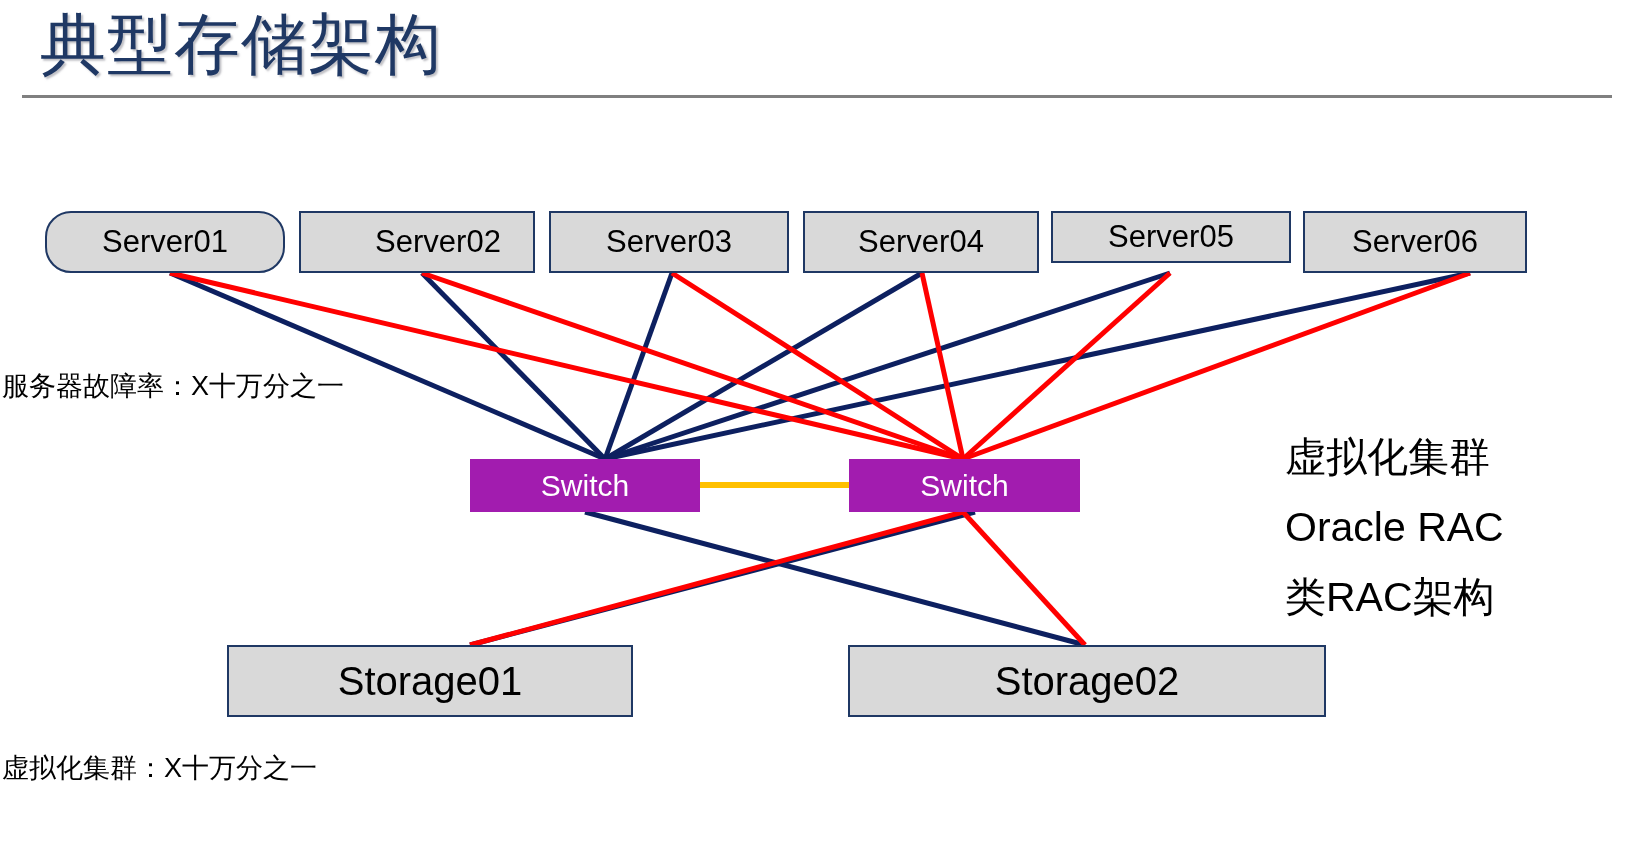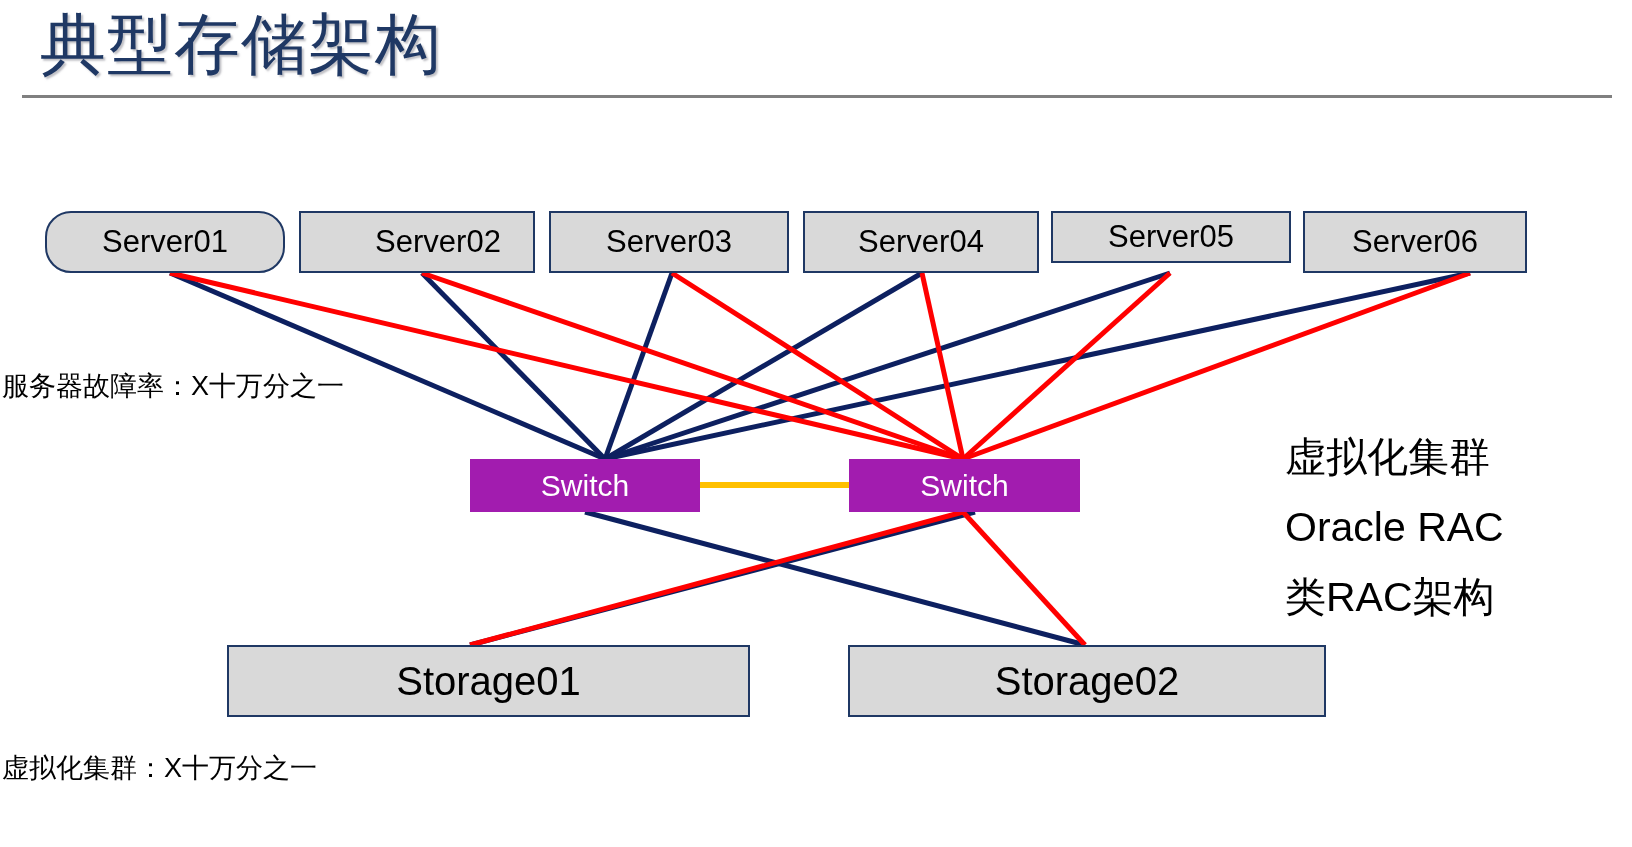--- a/index.html
+++ b/index.html
@@ -151,21 +151,21 @@
       </div>
       <div class="node server" style="left: 1303px; top: 211px; width: 224px; height: 62px;">
         <span>Server06</span>
       </div>
       <div class="node switch" style="left: 470px; top: 459px; width: 230px; height: 53px;">
         <span>Switch</span>
       </div>
       <div class="node switch" style="left: 849px; top: 459px; width: 231px; height: 53px;">
         <span>Switch</span>
       </div>
-      <div class="node storage" style="left: 227px; top: 645px; width: 523px; height: 72px;">
+      <div class="node storage" style="left: 227px; top: 645px; width: 406px; height: 72px;">
         <span>Storage01</span>
       </div>
       <div class="node storage" style="left: 848px; top: 645px; width: 478px; height: 72px;">
         <span>Storage02</span>
       </div>
     </div>
 
   <div class="annot" id="server-fail-rate">服务器故障率：X十万分之一</div>
 
   <div class="annot" id="storage-fail-rate">虚拟化集群：X十万分之一</div>

